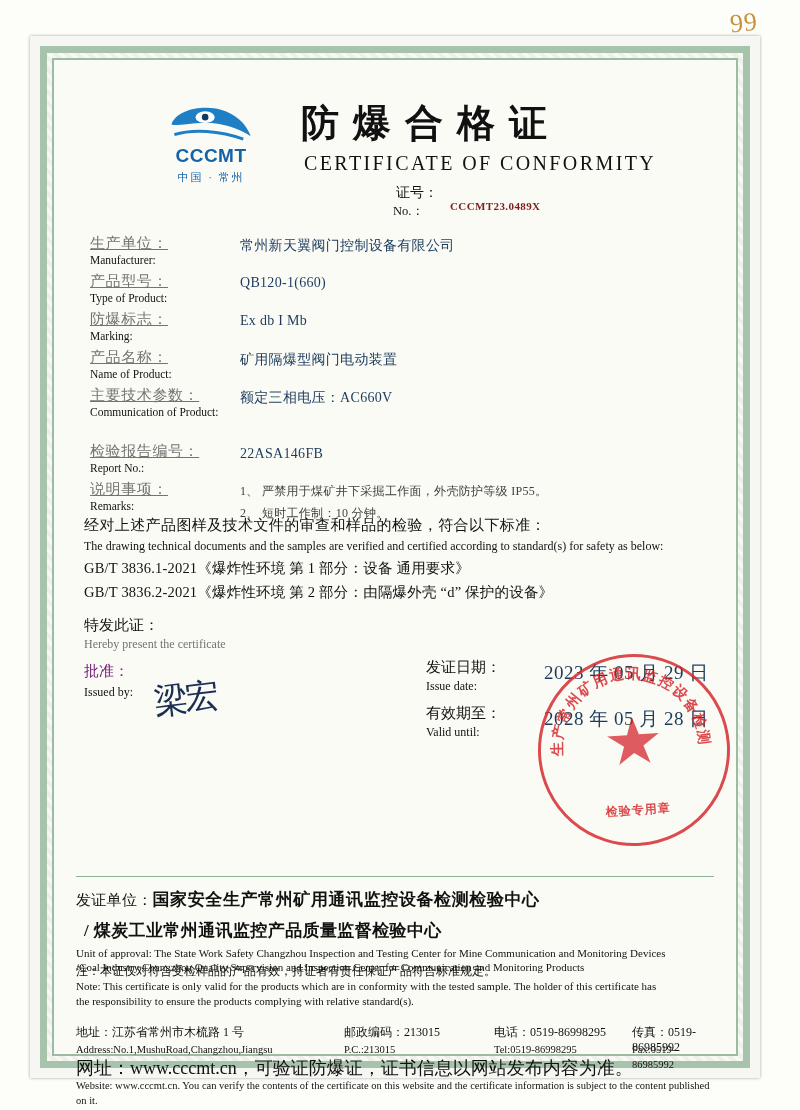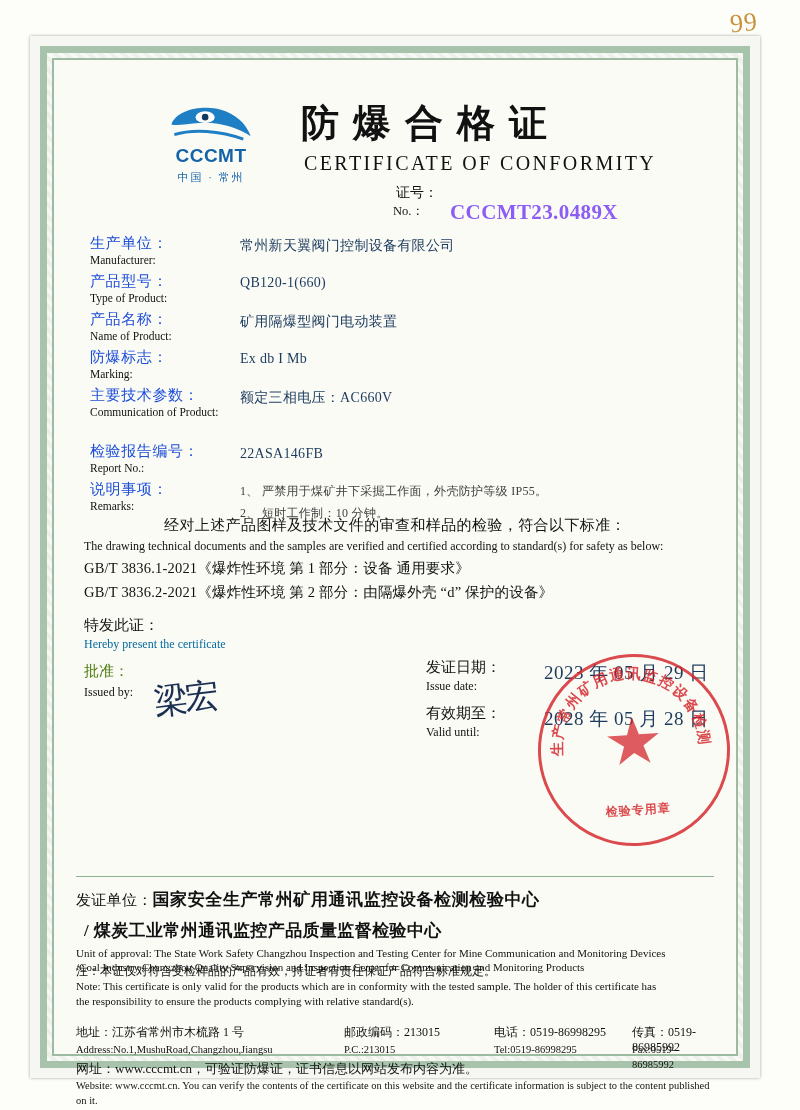--- a/index.html
+++ b/index.html
@@ -125,24 +125,24 @@
     position: absolute;
     left: 317px;
     top: 127px;
     font-size: 12.5px;
     color: #111;
   }
   .cert-no-value {
     position: absolute;
     left: 374px;
     top: 124px;
-    font-size: 21px;
+    font-size: 11px;
     font-weight: bold;
     letter-spacing: 0.4px;
-    color: #8b5cf6;
+    color: #7f1d1d;
   }
 
   
   .fields {
     position: absolute;
     left: 14px;
     top: 158px;
     right: 10px;
   }
   .row {
@@ -150,23 +150,24 @@
     min-height: 38px;
   }
   .lbl {
     position: absolute;
     left: 0;
     width: 150px;
   }
   .lbl .cn {
     display: block;
     font-size: 15px;
-    color: #1d4ed8;
+    color: #737373;
     letter-spacing: 0.6px;
     line-height: 19px;
+    text-decoration: underline;
   }
   .lbl .en {
     display: block;
     font-size: 11.5px;
     color: #111;
     line-height: 15px;
   }
   .val {
     position: absolute;
     left: 150px;
@@ -189,21 +190,20 @@
   .standards {
     position: absolute;
     left: 8px;
     top: 440px;
     right: 8px;
   }
   .std-cn {
     font-size: 15px;
     color: #111;
     letter-spacing: 0.4px;
-    text-align: center;
   }
   .std-en {
     font-size: 12px;
     color: #111;
     margin-top: 4px;
   }
   .std-item {
     font-size: 14.5px;
     color: #111;
     margin-top: 5px;
@@ -215,31 +215,31 @@
     position: absolute;
     left: 8px;
     top: 540px;
   }
   .hereby .cn {
     font-size: 15px;
     color: #111;
   }
   .hereby .en {
     font-size: 12px;
-    color: #0369a1;
+    color: #737373;
     margin-top: 2px;
   }
   .approve {
     position: absolute;
     left: 8px;
     top: 586px;
   }
   .approve .cn {
     font-size: 15px;
-    color: #4d7c0f;
+    color: #701a75;
   }
   .approve .en {
     font-size: 12px;
     color: #111;
     margin-top: 4px;
   }
   .signature {
     position: absolute;
     left: 78px;
     top: 600px;
@@ -380,21 +380,21 @@
   }
   .contact .c1 { position: absolute; left: 0; }
   .contact .c2 { position: absolute; left: 268px; }
   .contact .c3 { position: absolute; left: 418px; }
   .contact .c4 { position: absolute; left: 556px; }
   .contact-en { position: relative; height: 15px; font-size: 10.5px; }
   .contact-en .c1 { position: absolute; left: 0; }
   .contact-en .c2 { position: absolute; left: 268px; }
   .contact-en .c3 { position: absolute; left: 418px; }
   .contact-en .c4 { position: absolute; left: 556px; }
-  .web-cn { margin-top: 4px; font-size: 13px; }
+  .web-cn { margin-top: 4px; font-size: 18px; }
   .web-en { margin-top: 2px; font-size: 10.5px; }
 </style>
 </head>
 <body>
 
 <div class="page">
 
   <div class="page-number">99</div>
 
   <div class="cert">
@@ -435,32 +435,32 @@
         <div class="row">
           <div class="lbl">
             <span class="cn">产品型号：</span>
             <span class="en">Type of Product:</span>
           </div>
           <div class="val ink">QB120-1(660)</div>
         </div>
 
         <div class="row">
           <div class="lbl">
+            <span class="cn">防爆标志：</span>
+            <span class="en">Marking:</span>
+          </div>
+          <div class="val ink">Ex db I Mb</div>
+        </div>
+
+        <div class="row">
+          <div class="lbl">
             <span class="cn">产品名称：</span>
             <span class="en">Name of Product:</span>
           </div>
           <div class="val ink">矿用隔爆型阀门电动装置</div>
-        </div>
-
-        <div class="row">
-          <div class="lbl">
-            <span class="cn">防爆标志：</span>
-            <span class="en">Marking:</span>
-          </div>
-          <div class="val ink">Ex db I Mb</div>
         </div>
 
         <div class="row">
           <div class="lbl">
             <span class="cn">主要技术参数：</span>
             <span class="en">Communication of Product:</span>
           </div>
           <div class="val ink">额定三相电压：AC660V</div>
         </div>
 

